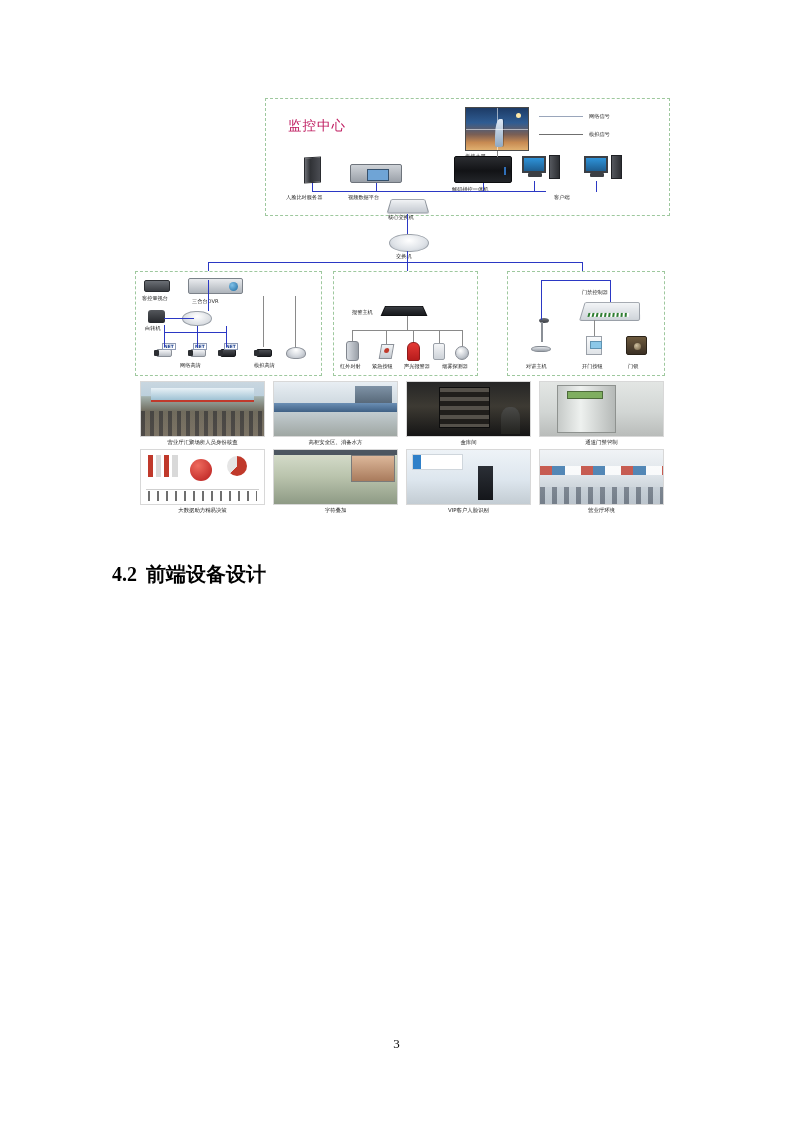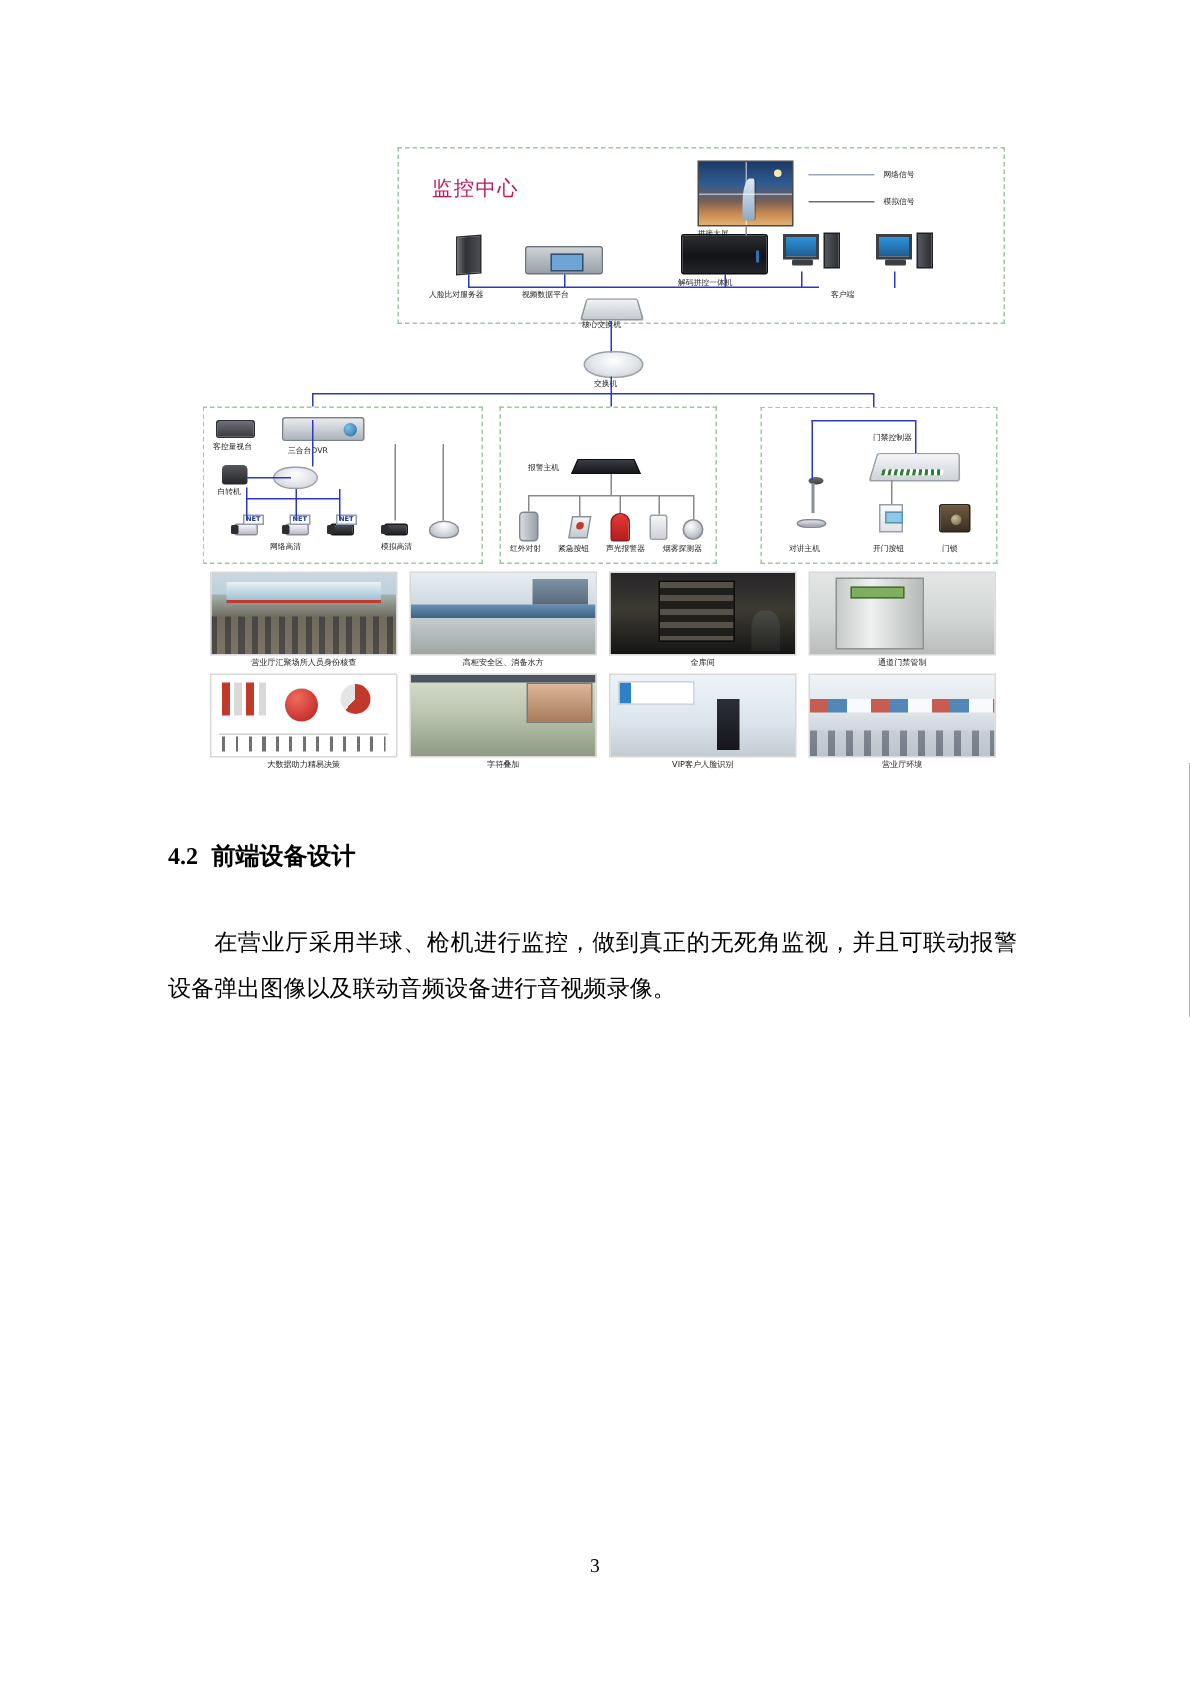--- a/index.html
+++ b/index.html
@@ -563,21 +563,21 @@
     background:repeating-linear-gradient(90deg, rgba(60,70,85,.55) 0 5px, rgba(190,200,210,.4) 5px 12px);
   }
 
   
   .heading {
     position: absolute;
     left: 112px;
     top: 561px;
     font-family: "DejaVu Sans", "Liberation Sans", sans-serif;
     font-weight: bold;
-    font-size: 16px;
+    font-size: 20px;
     color: #000;
   }
   .heading .num {
     font-family: "Liberation Serif", serif;
     font-weight: bold;
     margin-right: 9px;
   }
   .body-text {
     position: absolute;
     left: 112px;
@@ -802,17 +802,16 @@
         <div class="photo-frame ph-hall"></div>
         <div class="photo-cap">营业厅环境</div>
       </div>
     </div>
   </div>
 
   <div class="heading">
     <span class="num">4.2</span><span>前端设备设计</span>
   </div>
 
-  <p class="body-text">在营业厅采用半球、枪机进行监控，做到真正的无死角监视，并且可联动报警设备弹出图像以及联动音频设备进行音视频录像。</p>
 
   <div class="page-number">3</div>
 
 </div>
 
 </body></html>

